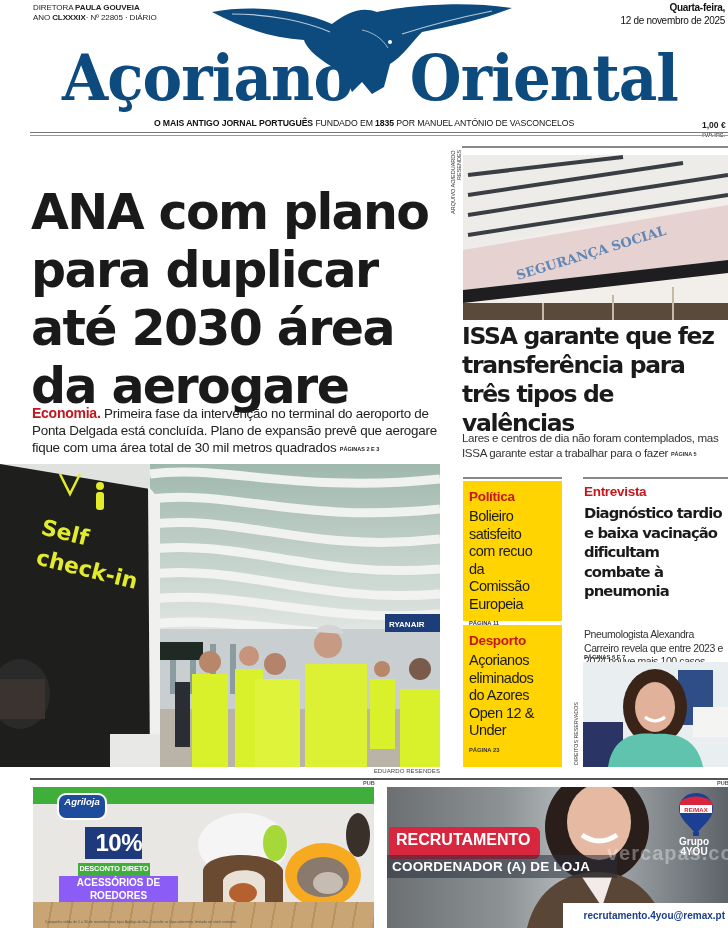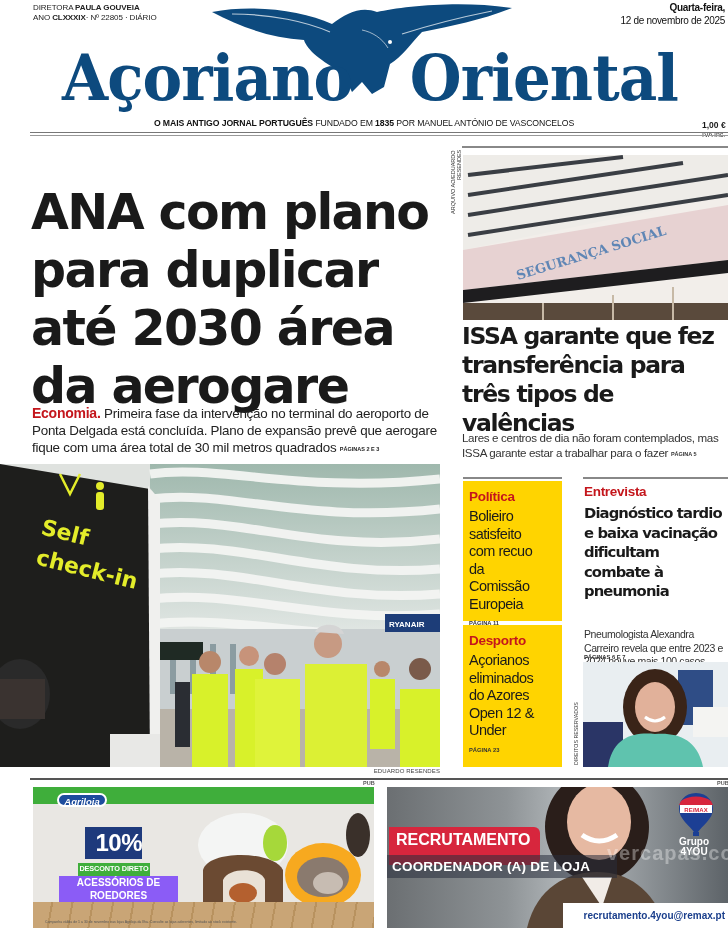--- a/index.html
+++ b/index.html
@@ -55,29 +55,29 @@
   .int-text { position: absolute; left: 584px; top: 613px; width: 145px; font-size: 10.5px; line-height: 13.5px; color: #333; letter-spacing: -0.4px; margin-top: 15px; }
   .int-pages { position: absolute; left: 584px; top: 654px; font-size: 5.8px; font-weight: 700; color: #333; }
   .int-photo { position: absolute; left: 583px; top: 662px; width: 145px; height: 105px; overflow: hidden; background: #e8eef0; }
   .int-credit { position: absolute; left: 573px; top: 665px; width: 10px; height: 100px; font-size: 5.3px; color: #333; writing-mode: vertical-rl; transform: rotate(180deg); text-align: left; }
 
   
   .ads-rule { position: absolute; left: 30px; right: 0; top: 778px; height: 2px; background: #555; }
   .pub { position: absolute; top: 780px; font-size: 5.5px; color: #555; font-weight: 700; }
   .ad1 { position: absolute; left: 33px; top: 787px; width: 341px; height: 141px; overflow: hidden; background: #e9e7e3; }
   .ad1-topbar { position: absolute; left: 0; top: 0; width: 100%; height: 17px; background: #3fae3b; }
-  .agri-logo { position: absolute; left: 24px; top: 6px; width: 50px; height: 14px; border-radius: 9px; background: #1d4c9d; border: 2px solid #fff; color: #fff; font-weight: 700; font-size: 9.5px; text-align: center; line-height: 13px; font-style: italic; }
+  .agri-logo { position: absolute; left: 24px; top: 6px; width: 50px; height: 27px; border-radius: 9px; background: #1d4c9d; border: 2px solid #fff; color: #fff; font-weight: 700; font-size: 9.5px; text-align: center; line-height: 13px; font-style: italic; }
   .ad1 .pctbox { position: absolute; left: 52px; top: 40px; width: 57px; height: 32px; background: #1e3a7c; color: #fff; font-weight: 700; font-size: 24px; text-align: right; line-height: 32px; letter-spacing: -0.5px; }
   .ad1 .descbox { position: absolute; left: 45px; top: 76px; width: 72px; height: 14px; background: #3fae3b; color: #fff; font-weight: 700; font-size: 7.3px; text-align: center; line-height: 11px; letter-spacing: -0.1px; }
   .ad1 .accbox { position: absolute; left: 26px; top: 89px; width: 119px; height: 29px; background: #8b5cf6; color: #fff; font-weight: 700; font-size: 10px; text-align: center; line-height: 13px; }
   .ad1 .floor { position: absolute; left: 0; bottom: 0; width: 100%; height: 26px; background: repeating-linear-gradient(100deg, #c9a576 0 18px, #b8925f 18px 20px); }
   .ad1 .fine { position: absolute; left: 12px; bottom: 4px; width: 300px; font-size: 3.5px; color: #555; white-space: nowrap; overflow: hidden; }
 
   .ad2 { position: absolute; left: 387px; top: 787px; width: 341px; height: 141px; overflow: hidden; background: linear-gradient(90deg, #6b6f72 0%, #8e9396 35%, #b7bcbf 55%, #5d6368 100%); }
-  .ad2 .rec { position: absolute; left: 2px; top: 40px; width: 151px; height: 38px; background: #d7263d; color: #fff; font-weight: 700; font-size: 16px; line-height: 25px; padding-left: 7px; letter-spacing: 0; border-radius: 0 6px 6px 0; }
+  .ad2 .rec { position: absolute; left: 2px; top: 40px; width: 151px; height: 32px; background: #d7263d; color: #fff; font-weight: 700; font-size: 16px; line-height: 25px; padding-left: 7px; letter-spacing: 0; border-radius: 0 6px 6px 0; }
   .ad2 .job { position: absolute; left: 0; top: 68px; width: 230px; height: 23px; background: rgba(40,45,60,0.55); color: #fff; font-weight: 700; font-size: 13.5px; line-height: 23px; padding-left: 5px; letter-spacing: 0.2px; }
   .ad2 .mail { position: absolute; left: 176px; top: 116px; width: 165px; height: 25px; background: #fff; color: #1b3f8c; font-weight: 700; font-size: 10px; line-height: 25px; text-align: right; padding-right: 3px; }
   .ad2 .grupo { position: absolute; left: 282px; top: 50px; width: 50px; color: #fff; font-weight: 700; font-size: 10px; line-height: 10px; text-align: center; }
   .balloon { position: absolute; left: 291px; top: 5px; width: 36px; height: 45px; }
   .watermark { position: absolute; left: 220px; top: 55px; font-size: 20px; font-weight: 700; color: rgba(255,255,255,0.35); letter-spacing: 1px; }
 </style>
 </head>
 <body>
 
 <header class="masthead">

